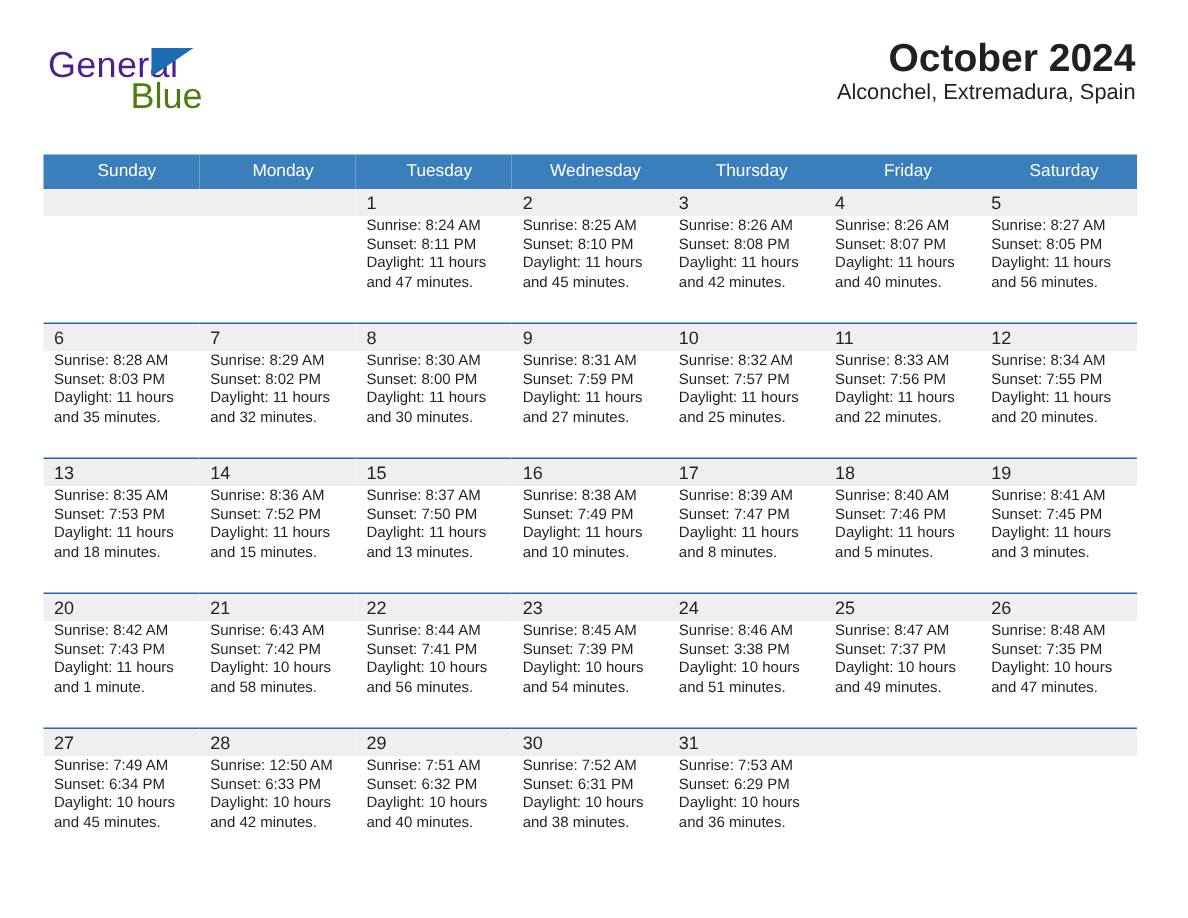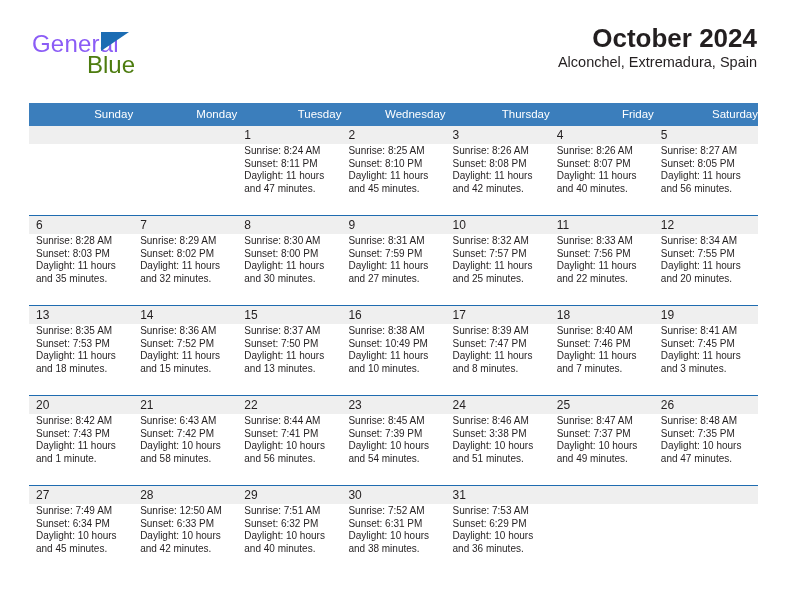--- a/index.html
+++ b/index.html
@@ -35,21 +35,21 @@
     top: 0;
     width: 250px;
     height: 60px;
   }
   .brand-general {
     position: absolute;
     left: 3px;
     top: 8px;
     font-size: 24px;
     letter-spacing: .2px;
-    color: #8b5cf6;
+    color: #4c1d95;
     font-weight: 400;
     line-height: 1;
   }
   .brand-blue {
     position: absolute;
     left: 58px;
     top: 29px;
     font-size: 24px;
     color: #4d7c0f;
     font-weight: 400;
@@ -96,21 +96,21 @@
     border-collapse: collapse;
     table-layout: fixed;
   }
   .calendar col { width: 104.14px; }
 
   thead th {
     background: #3b7ebc;
     color: #ffffff;
     font-size: 11.5px;
     font-weight: 400;
-    text-align: right;
+    text-align: center;
     padding: 5px 0 5px 7px;
     height: 13px;
     line-height: 13px;
     border: none;
   }
 
   tbody tr.week-row > td {
     border-top: 1.6px solid #1f6cb0;
     vertical-align: top;
     padding: 0;
@@ -380,21 +380,21 @@
                 <div>Daylight: 11 hours</div>
                 <div>and 13 minutes.</div>
               </div>
             </div>
           </td>
         <td>
             <div class="daybox">
               <div class="daynum-band">16</div>
               <div class="dayinfo">
                 <div>Sunrise: 8:38 AM</div>
-                <div>Sunset: 10:49 PM</div>
+                <div>Sunset: 7:49 PM</div>
                 <div>Daylight: 11 hours</div>
                 <div>and 10 minutes.</div>
               </div>
             </div>
           </td>
         <td>
             <div class="daybox">
               <div class="daynum-band">17</div>
               <div class="dayinfo">
                 <div>Sunrise: 8:39 AM</div>
@@ -404,21 +404,21 @@
               </div>
             </div>
           </td>
         <td>
             <div class="daybox">
               <div class="daynum-band">18</div>
               <div class="dayinfo">
                 <div>Sunrise: 8:40 AM</div>
                 <div>Sunset: 7:46 PM</div>
                 <div>Daylight: 11 hours</div>
-                <div>and 7 minutes.</div>
+                <div>and 5 minutes.</div>
               </div>
             </div>
           </td>
         <td>
             <div class="daybox">
               <div class="daynum-band">19</div>
               <div class="dayinfo">
                 <div>Sunrise: 8:41 AM</div>
                 <div>Sunset: 7:45 PM</div>
                 <div>Daylight: 11 hours</div>

